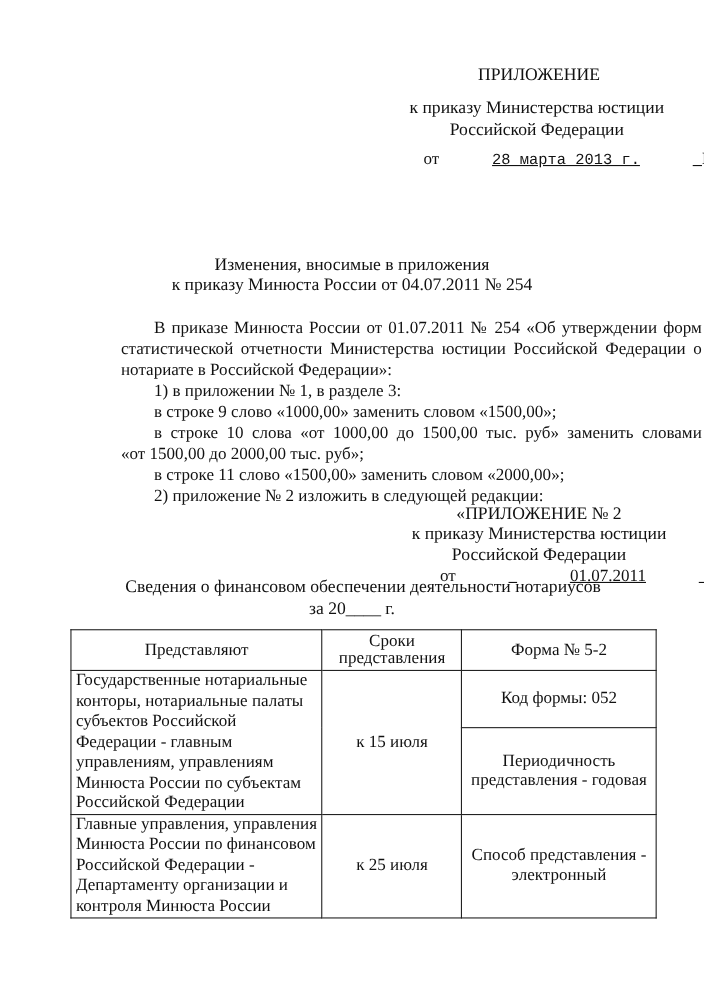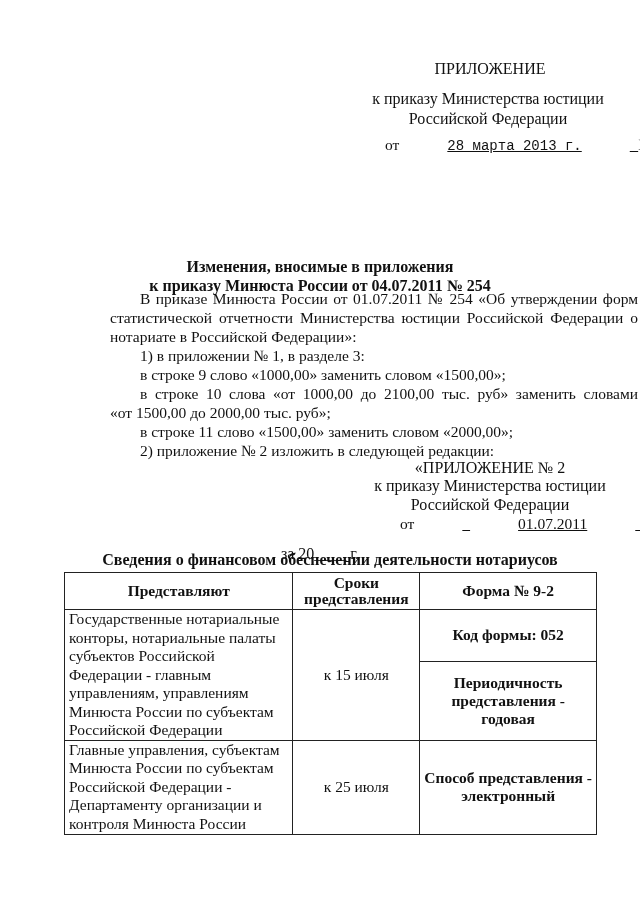--- a/index.html
+++ b/index.html
@@ -2,21 +2,21 @@
 <html><head>
   <meta charset="utf-8">
   <style>
     html, body { margin:0; padding:0; background:#ffffff; }
     body { width:640px; height:905px; position:relative; overflow:hidden;
            font-family:"Liberation Serif", serif; color:#111; }
     .abs { position:absolute; }
     .hdr { font-size:16px; text-align:center; }
     .mono { font-family:"Liberation Mono", monospace; font-size:14px; }
     .u { text-decoration:underline;margin-left:48px; }
-    .bold { font-weight:bold;margin-top:26px; }
+    .bold { font-weight:normal; }
     .para { position:absolute; left:66px; width:528px; font-size:15.5px; line-height:19px;margin-left:44px; }
     .just { text-align:justify; text-align-last:justify; }
     .ind { text-indent:30px; }
     table.t { position:absolute; left:64px; top:572px; width:533px; border-collapse:collapse;
               font-size:15.5px; }
     table.t td { border:1.3px solid #222; padding:0 4px; vertical-align:middle; }
     .c { text-align:center; }
     .l { text-align:left; line-height:18.5px; }
   </style>
 </head>
@@ -30,21 +30,21 @@
 </div>
 
 <div class="abs hdr bold" style="left:120px; top:232px; width:400px;">Изменения, вносимые в приложения</div>
 <div class="abs hdr bold" style="left:120px; top:251px; width:400px;">к приказу Минюста России от 04.07.2011 № 254</div>
 
 <div class="para just ind" style="top:289px;">В приказе Минюста России от 01.07.2011 № 254 «Об утверждении форм</div>
 <div class="para just" style="top:308px;">статистической отчетности Министерства юстиции Российской Федерации о</div>
 <div class="para" style="top:327px;">нотариате в Российской Федерации»:</div>
 <div class="para ind" style="top:346px;">1) в приложении № 1, в разделе 3:</div>
 <div class="para ind" style="top:365px;">в строке 9 слово «1000,00» заменить словом «1500,00»;</div>
-<div class="para just ind" style="top:384px;">в строке 10 слова «от 1000,00 до 2100,00 тыс. руб» заменить словами</div>
+<div class="para just ind" style="top:384px;">в строке 10 слова «от 1000,00 до 1500,00 тыс. руб» заменить словами</div>
 <div class="para" style="top:403px;">«от 1500,00 до 2000,00 тыс. руб»;</div>
 <div class="para ind" style="top:422px;">в строке 11 слово «1500,00» заменить словом «2000,00»;</div>
 <div class="para ind" style="top:441px;">2) приложение № 2 изложить в следующей редакции:</div>
 
 <div class="abs hdr" style="left:380px; top:459px; width:220px;">«ПРИЛОЖЕНИЕ № 2</div>
 <div class="abs hdr" style="left:370px; top:477px; width:240px;">к приказу Министерства юстиции</div>
 <div class="abs hdr" style="left:370px; top:496px; width:240px;">Российской Федерации</div>
 <div class="abs" style="left:400px; top:515px; font-size:15.5px; white-space:nowrap;">
   <span>от</span><span class="u">&nbsp;&nbsp;</span><span class="u">01.07.2011</span><span class="u">&nbsp;&nbsp;</span>&nbsp;<span>№</span>&nbsp;<span class="u">&nbsp;</span><span class="u">254</span><span class="u">&nbsp;</span>
 </div>
@@ -55,29 +55,29 @@
 <table class="t">
   <colgroup>
       <col style="width:229px">
       <col style="width:127px">
       <col style="width:177px">
     </colgroup>
   <tbody>
       <tr style="height:37px;">
     <td class="c bold">Представляют</td>
     <td class="c bold" style="line-height:16px;">Сроки представления</td>
-    <td class="c bold">Форма № 9-2</td>
+    <td class="c bold">Форма № 5-2</td>
   </tr>
   <tr style="height:44px;">
     <td class="l" rowspan="2">Государственные нотариальные конторы, нотариальные палаты субъектов Российской Федерации - главным управлениям, управлениям Минюста России по субъектам Российской Федерации</td>
     <td class="c" rowspan="2">к 15 июля</td>
     <td class="c bold">Код формы: 052</td>
   </tr>
   <tr style="height:67px;">
     <td class="c bold" style="line-height:18px;">Периодичность представления - годовая</td>
   </tr>
   <tr style="height:94px;">
-    <td class="l">Главные управления, субъектам Минюста России по субъектам Российской Федерации - Департаменту организации и контроля Минюста России</td>
+    <td class="l">Главные управления, управления Минюста России по финансовом Российской Федерации - Департаменту организации и контроля Минюста России</td>
     <td class="c">к 25 июля</td>
     <td class="c bold" style="line-height:18px;">Способ представления - электронный</td>
   </tr>
 </tbody>
   </table>
 
 </body></html>

